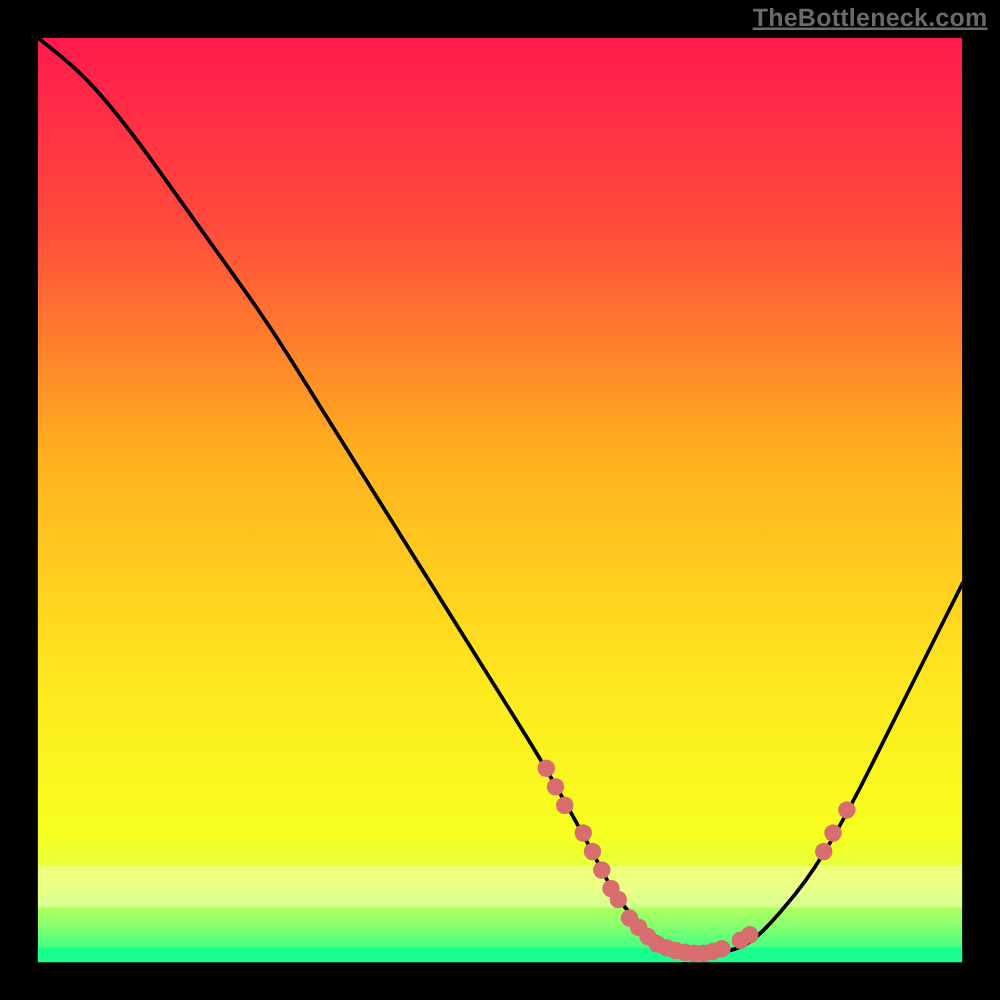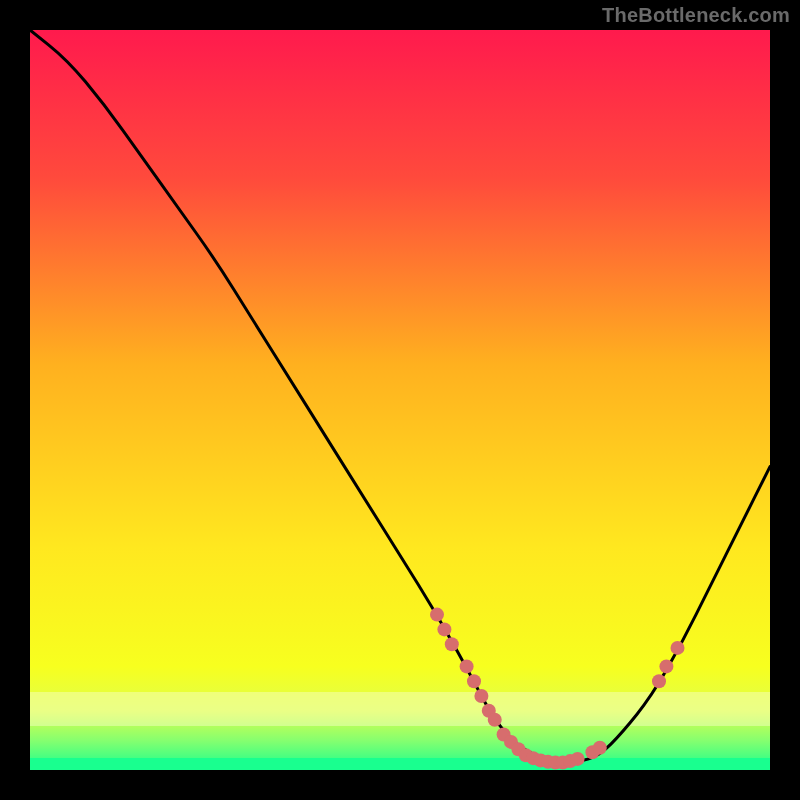--- a/index.html
+++ b/index.html
@@ -18,20 +18,21 @@
   }
   .watermark {
     position: absolute;
     top: 4px;
     right: 10px;
     color: #6a6a6a;
     font-size: 20px;
     font-weight: 600;
     letter-spacing: 0.2px;
     z-index: 10;
+    text-decoration: underline;
   }
   .plot-area {
     position: absolute;
     left: 30px;
     top: 30px;
     width: 740px;
     height: 740px;
     overflow: hidden;
   }
   svg.gradient {

